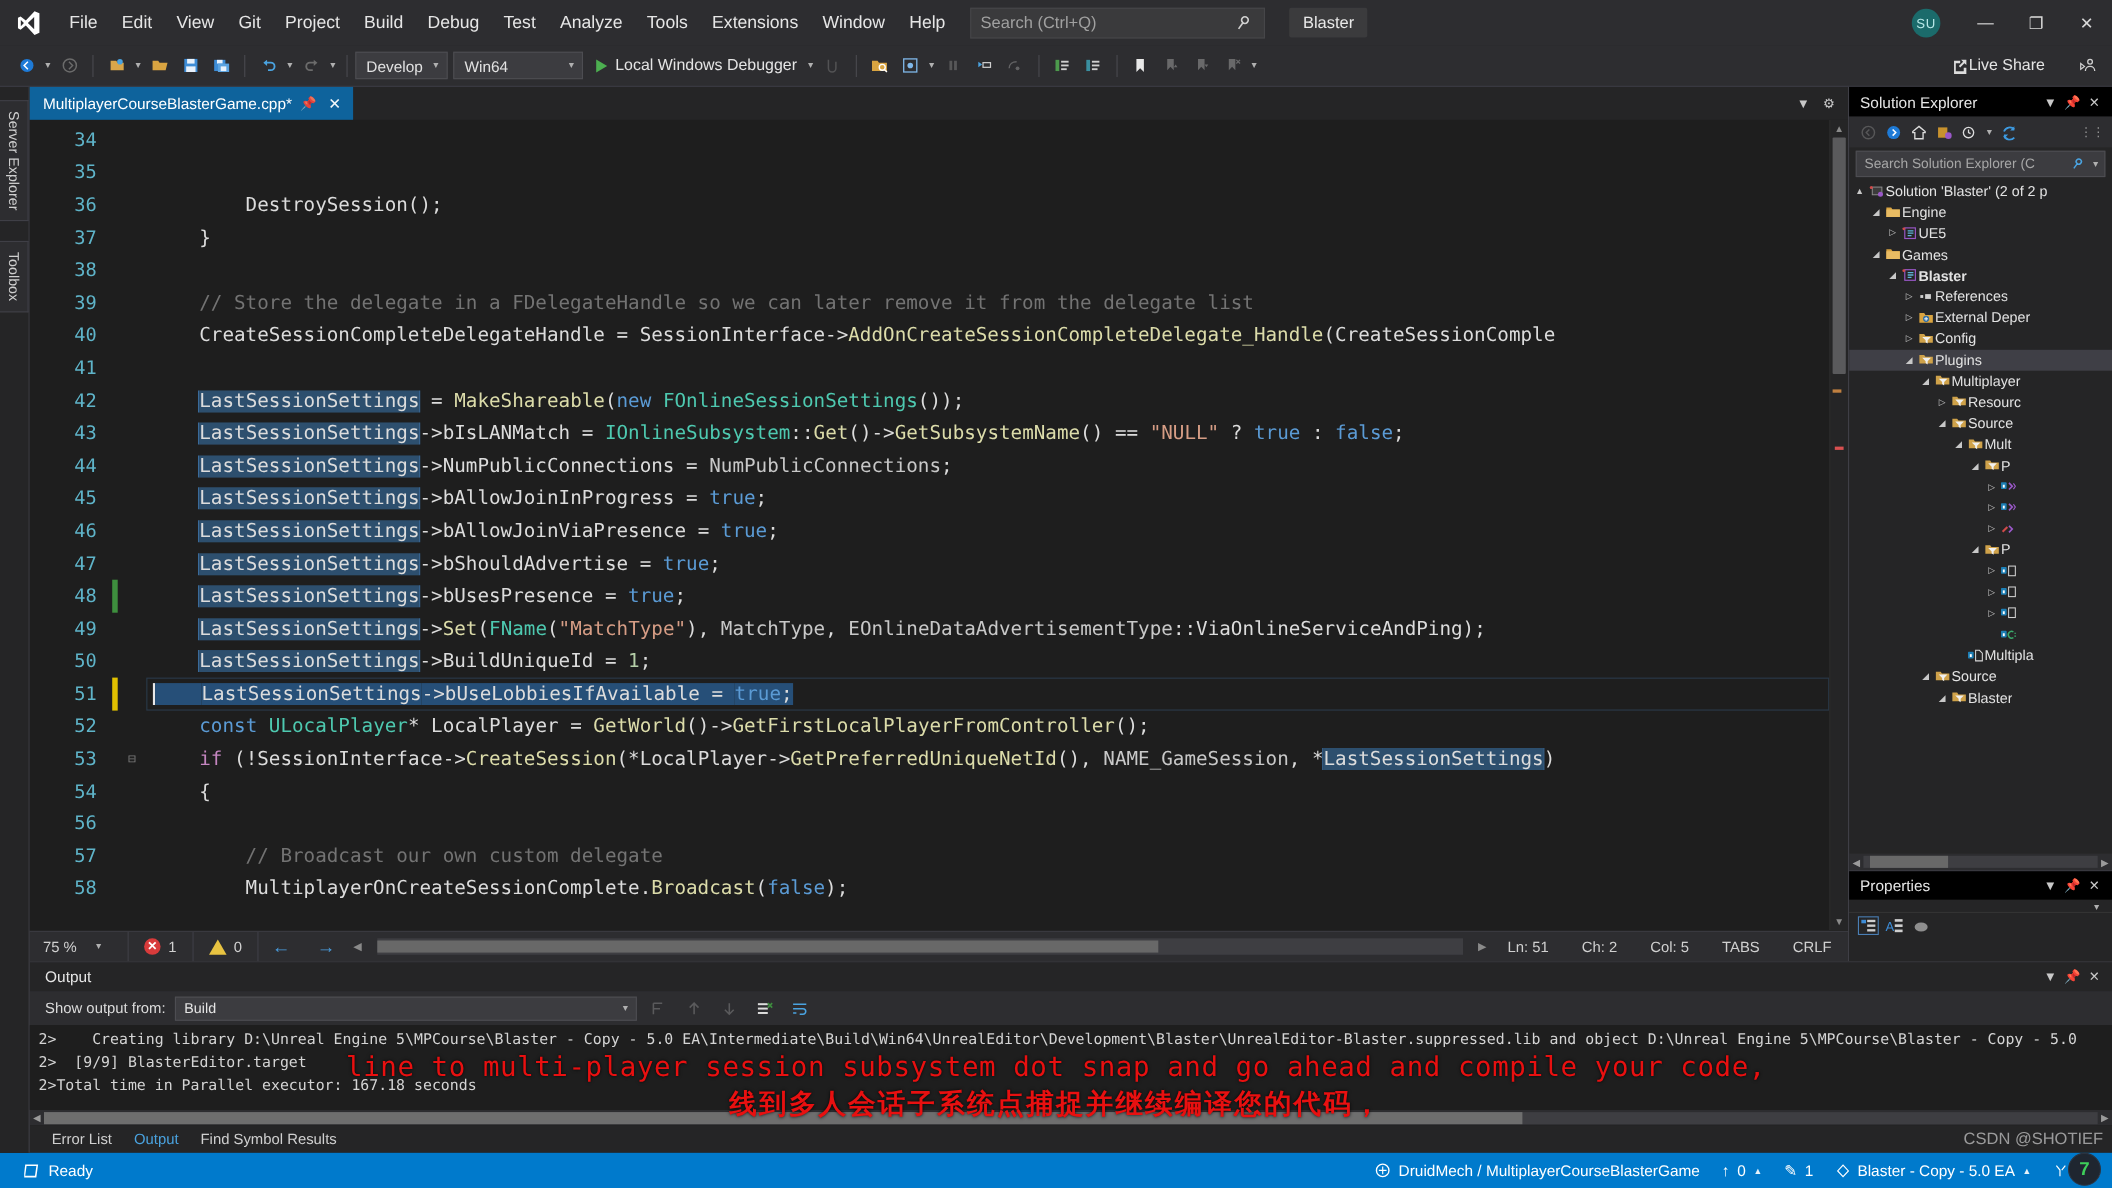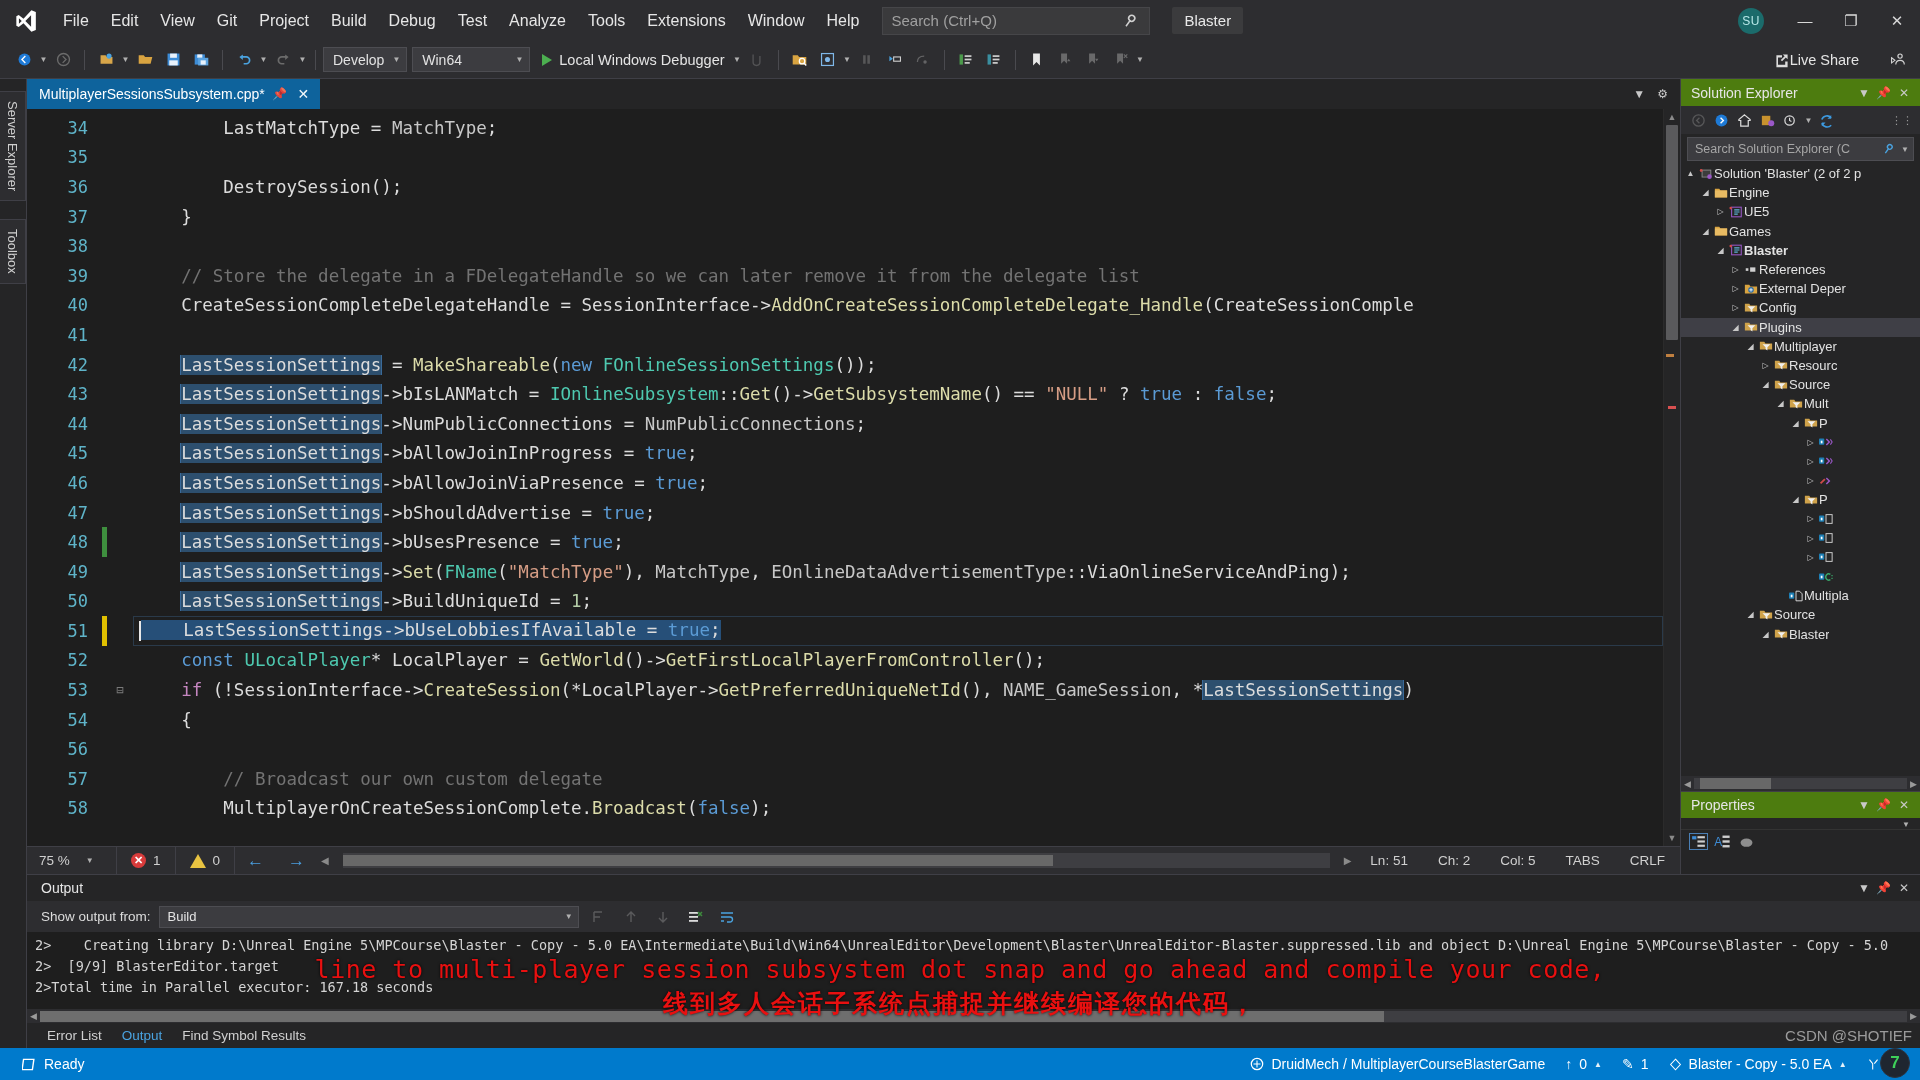--- a/index.html
+++ b/index.html
@@ -211,21 +211,21 @@
   .hthumb { position: absolute; top: 2px; bottom: 2px; background: #686868; }
   .pos-cell { padding: 0 15px; white-space: nowrap; }
 
   
   .rightdock {
     width: 240px; flex: none; background: #252526; display: flex;
     flex-direction: column; border-left: 1px solid #3f3f46;
   }
   .panel-head {
     height: 27px; display: flex; align-items: center; padding: 0 6px 0 10px;
-    font-size: 14px; color: #e6e6e6; background: #4d7c0f; flex: none;
+    font-size: 14px; color: #e6e6e6; background: #000000; flex: none;
   }
   .panel-head .title { flex: 1; white-space: nowrap; overflow: hidden; }
   .ph-btn { width: 20px; text-align: center; color: #c9c9c9; font-size: 12px; }
   .panel-toolbar {
     height: 28px; display: flex; align-items: center; gap: 2px; padding: 0 7px;
     background: #2d2d30; flex: none;
   }
   .pt-icon {
     width: 21px; height: 21px; display: flex; align-items: center;
     justify-content: center; color: #cfcfcf;
@@ -563,34 +563,34 @@
       <div class="vtab" style="top:140px">Toolbox</div>
     </div>
 
     <div class="center-col">
       <div class="editor-and-right">
 
         <div class="editor-col">
 
           <div class="tabstrip">
             <div class="ed-tab">
-              <span>MultiplayerSessionsSubsystem.cpp*</span>
+              <span>MultiplayerCourseBlasterGame.cpp*</span>
               <span class="pin">📌</span>
               <span class="x">✕</span>
             </div>
             <div class="tabstrip-right">
               <span>▼</span>
               <span>⚙</span>
             </div>
           </div>
 
           <div class="editor">
             <div class="code-area">
               <div class="code-scroll" id="code-lines">
-                  <div class="cline"><div class="gutter-num">34</div><div class="chgbar"></div><div class="foldcol"></div><div class="codetext"><span class="c-def">        LastMatchType = </span><span class="c-var">MatchType</span><span class="c-def">;</span></div></div>
+                  <div class="cline"><div class="gutter-num">34</div><div class="chgbar"></div><div class="foldcol"></div></div>
                   <div class="cline"><div class="gutter-num">35</div><div class="chgbar"></div><div class="foldcol"></div><div class="codetext"></div></div>
                   <div class="cline"><div class="gutter-num">36</div><div class="chgbar"></div><div class="foldcol"></div><div class="codetext"><span class="c-def">        DestroySession();</span></div></div>
                   <div class="cline"><div class="gutter-num">37</div><div class="chgbar"></div><div class="foldcol"></div><div class="codetext"><span class="c-def">    }</span></div></div>
                   <div class="cline"><div class="gutter-num">38</div><div class="chgbar"></div><div class="foldcol"></div><div class="codetext"></div></div>
                   <div class="cline"><div class="gutter-num">39</div><div class="chgbar"></div><div class="foldcol"></div><div class="codetext"><span class="c-cmt">    // Store the delegate in a FDelegateHandle so we can later remove it from the delegate list</span></div></div>
                   <div class="cline"><div class="gutter-num">40</div><div class="chgbar"></div><div class="foldcol"></div><div class="codetext"><span class="c-def">    CreateSessionCompleteDelegateHandle = SessionInterface-&gt;</span><span class="c-fn">AddOnCreateSessionCompleteDelegate_Handle</span><span class="c-def">(CreateSessionComple</span></div></div>
                   <div class="cline"><div class="gutter-num">41</div><div class="chgbar"></div><div class="foldcol"></div><div class="codetext"></div></div>
                   <div class="cline"><div class="gutter-num">42</div><div class="chgbar"></div><div class="foldcol"></div><div class="codetext"><span class="c-def">    </span><span class="c-def hiword">LastSessionSettings</span><span class="c-def"> = </span><span class="c-fn">MakeShareable</span><span class="c-def">(</span><span class="c-kw">new</span><span class="c-def"> </span><span class="c-type">FOnlineSessionSettings</span><span class="c-def">());</span></div></div>
                   <div class="cline"><div class="gutter-num">43</div><div class="chgbar"></div><div class="foldcol"></div><div class="codetext"><span class="c-def">    </span><span class="c-def hiword">LastSessionSettings</span><span class="c-def">-&gt;bIsLANMatch = </span><span class="c-type">IOnlineSubsystem</span><span class="c-def">::</span><span class="c-fn">Get</span><span class="c-def">()-&gt;</span><span class="c-fn">GetSubsystemName</span><span class="c-def">() == </span><span class="c-str">"NULL"</span><span class="c-def"> ? </span><span class="c-kw">true</span><span class="c-def"> : </span><span class="c-kw">false</span><span class="c-def">;</span></div></div>
                   <div class="cline"><div class="gutter-num">44</div><div class="chgbar"></div><div class="foldcol"></div><div class="codetext"><span class="c-def">    </span><span class="c-def hiword">LastSessionSettings</span><span class="c-def">-&gt;NumPublicConnections = </span><span class="c-var">NumPublicConnections</span><span class="c-def">;</span></div></div>

